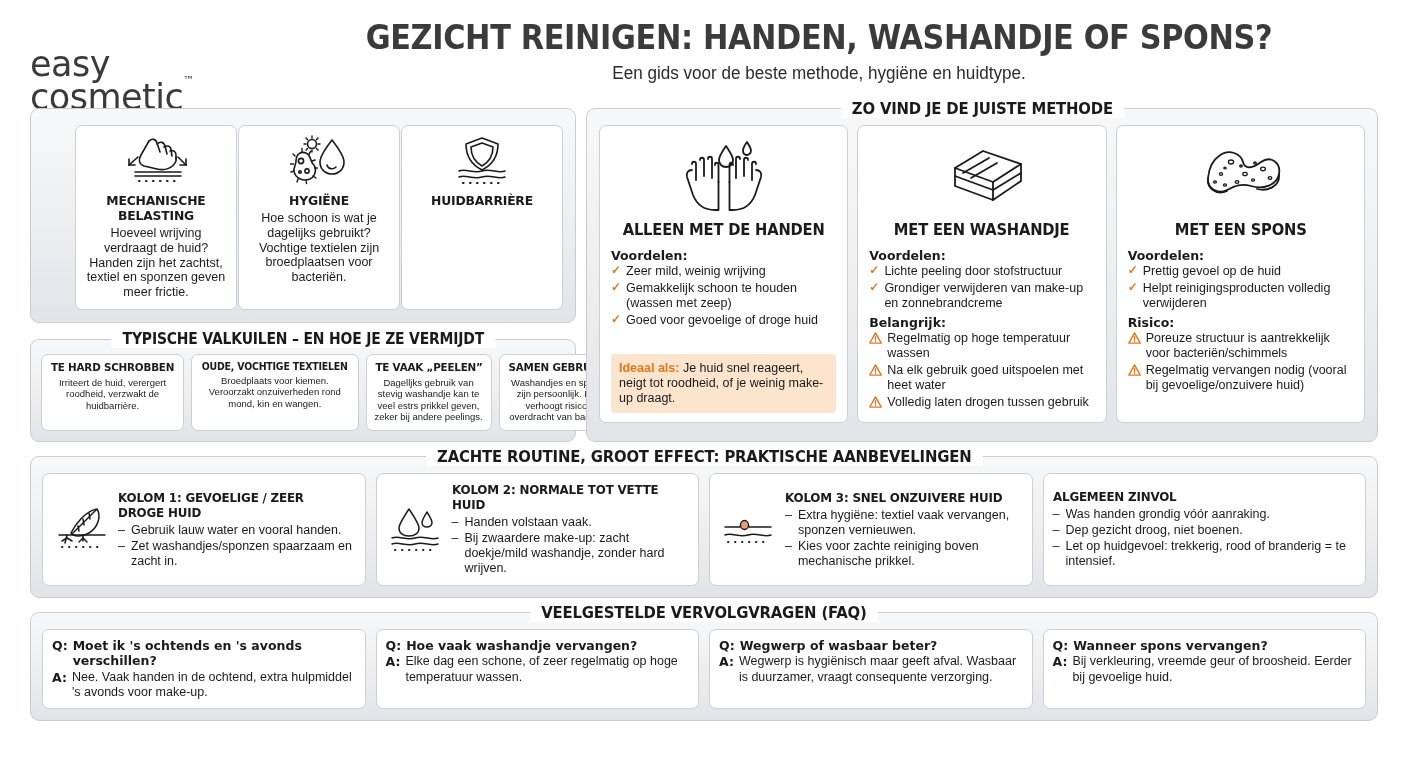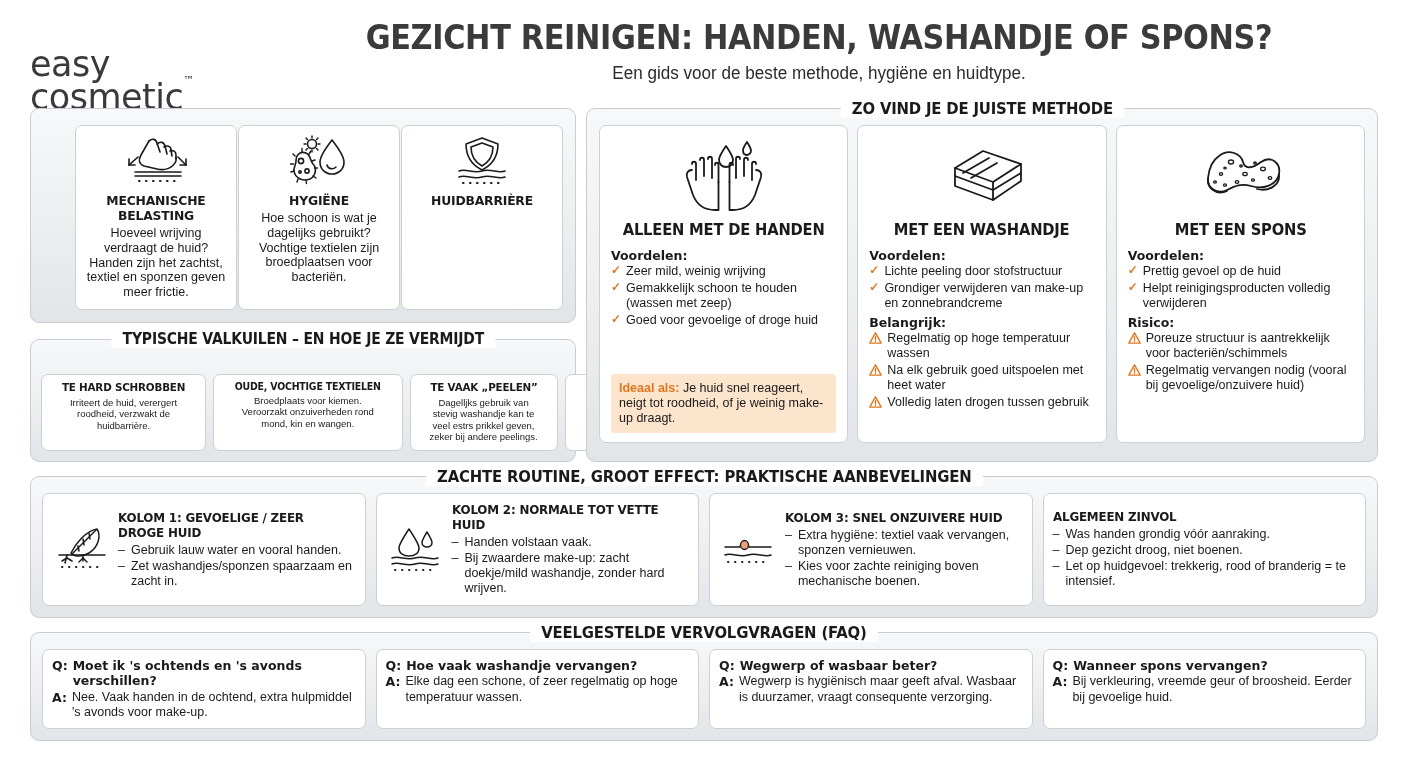--- a/index.html
+++ b/index.html
@@ -93,21 +93,21 @@
   .skin-card { flex: 1; text-align: center; padding: 8px 7px 9px; }
   .skin-card .icon { height: 56px; display:flex; align-items:center; justify-content:center; }
   .skin-card h3 {
     font-family: "DejaVu Sans", sans-serif;
     font-size: 13px; font-weight: 700; margin: 3px 0 3px;
     letter-spacing: -0.2px; transform: scaleX(0.95);
   }
   .skin-card p { font-size: 12.5px; line-height: 1.18; }
 
   .pitfall-cards { display: flex; gap: 7px; }
-  .pitfall-card { flex: 1; text-align: center; padding: 6px 16px 7px; margin-top: 20px; }
+  .pitfall-card { flex: 1; text-align: center; padding: 6px 5px 7px; }
   .pitfall-card h4 {
     font-family: "DejaVu Sans", sans-serif;
     font-size: 11px; font-weight: 700; margin-bottom: 3px;
     letter-spacing: -0.2px; transform: scaleX(0.94);
     white-space: nowrap;
   }
   .pitfall-card p { font-size: 9.5px; line-height: 1.22; }
 
   
   .method-cards { display: flex; gap: 9px; }
@@ -565,21 +565,21 @@
           </div>
           <div>
             <h4>KOLOM 3: SNEL ONZUIVERE HUID</h4>
             <ul>
               <li>
                   <span class="dash">–</span>
                   <span>Extra hygiëne: textiel vaak vervangen, sponzen vernieuwen.</span>
                 </li>
               <li>
                   <span class="dash">–</span>
-                  <span>Kies voor zachte reiniging boven mechanische boenen.</span>
+                  <span>Kies voor zachte reiniging boven mechanische prikkel.</span>
                 </li>
             </ul>
           </div>
         </div>
 
         <div class="card routine-card">
           <div>
             <h4>ALGEMEEN ZINVOL</h4>
             <ul>
               <li>

